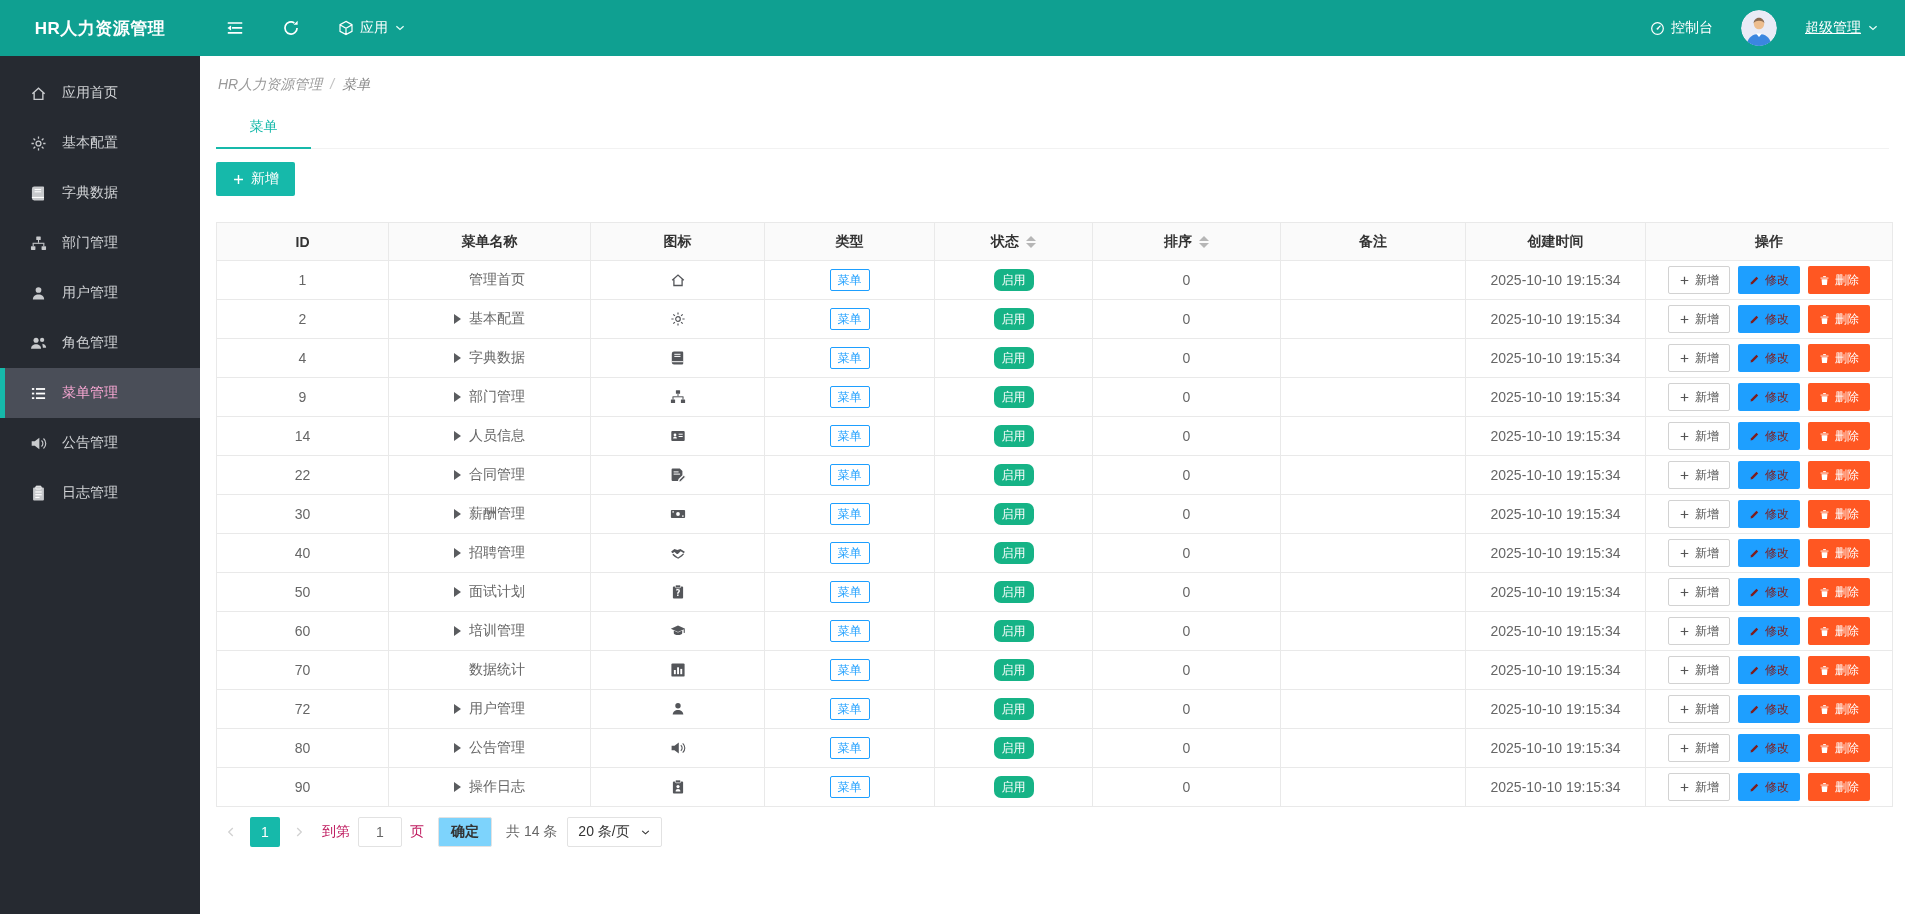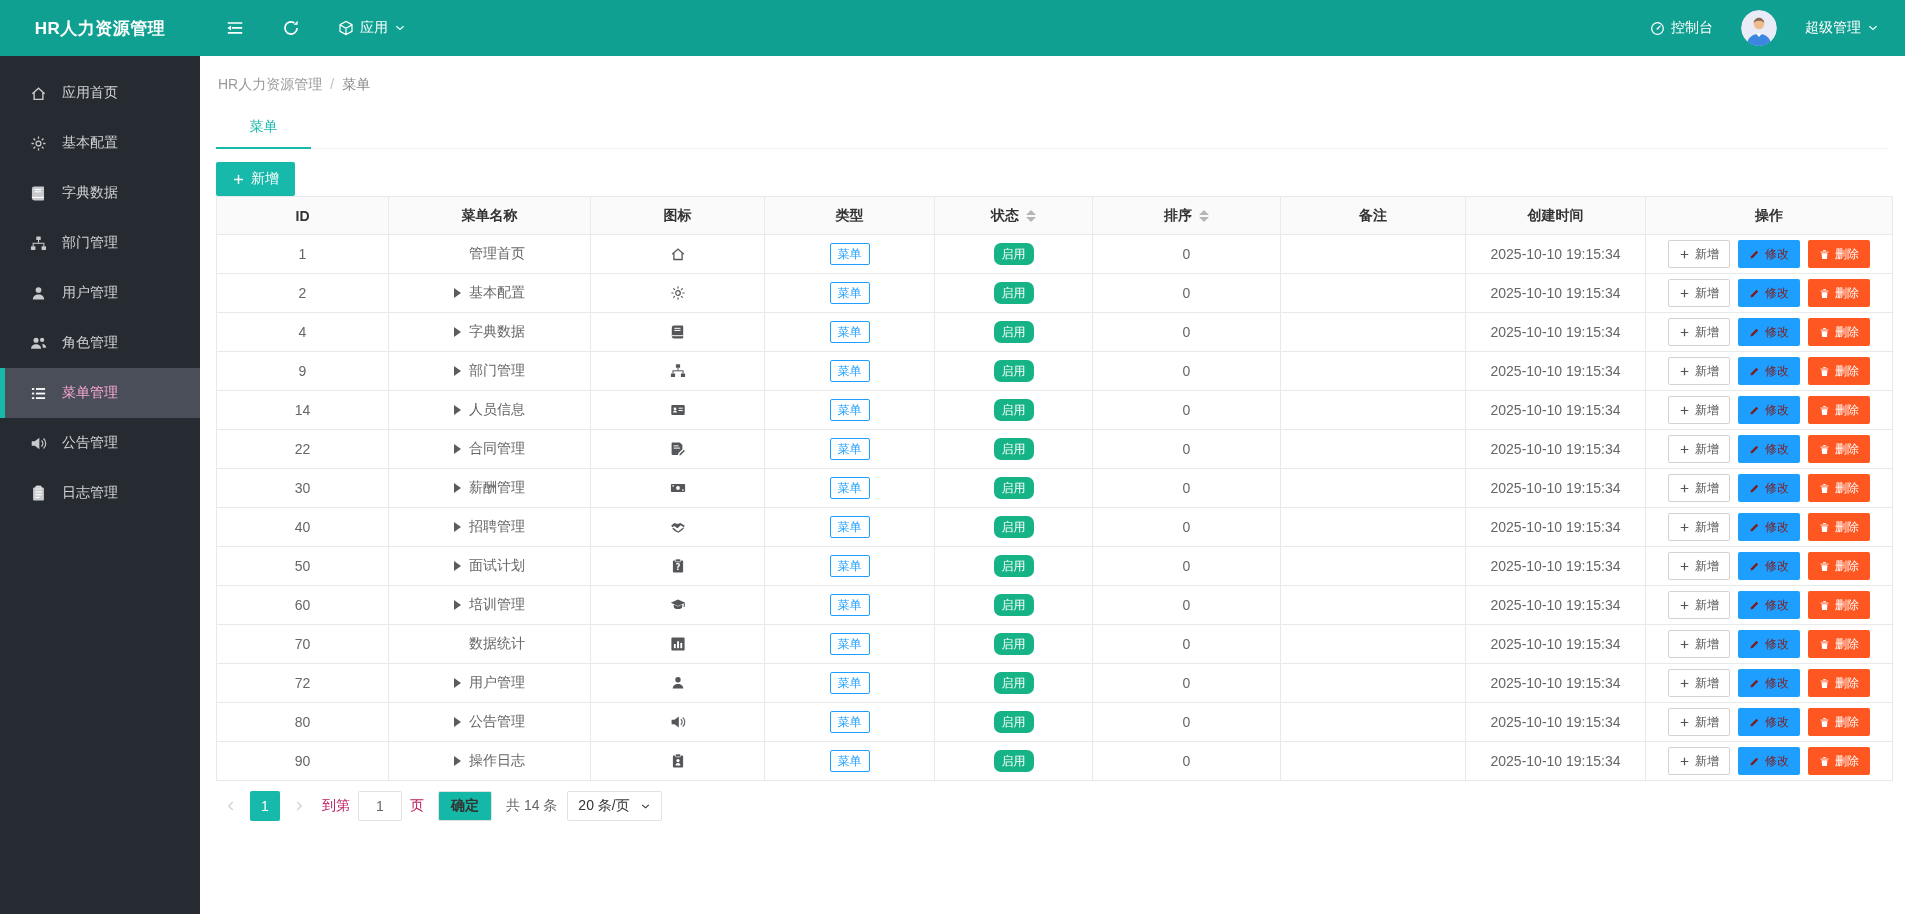--- a/index.html
+++ b/index.html
@@ -22,45 +22,45 @@
   .logo{width:200px;text-align:center;font-size:17px;font-weight:bold;letter-spacing:.5px;flex:none;}
   .tb-left{display:flex;align-items:center;gap:38px;padding-left:26px;}
   .tb-ic{width:18px;height:18px;color:#fff;cursor:pointer;}
   .tb-app{display:flex;align-items:center;gap:6px;font-size:14px;cursor:pointer;}
   .tb-app .tb-ic{width:16px;height:16px;}
   .chev{width:12px;height:12px;color:#eafff9;}
   .tb-spacer{flex:1;}
   .tb-right{display:flex;align-items:center;gap:28px;padding-right:26px;}
   .tb-console{display:flex;align-items:center;gap:6px;font-size:14px;cursor:pointer;}
   .avatar{width:36px;height:36px;border-radius:50%;overflow:hidden;flex:none;cursor:pointer;}
-  .tb-user{display:flex;align-items:center;gap:6px;font-size:14px;cursor:pointer;}
+  .tb-user{display:flex;align-items:center;gap:6px;font-size:14px;cursor:pointer;text-decoration:underline;}
 
   
   .shell{display:flex;height:858px;justify-content:center;}
   .sidebar{width:200px;flex:none;background:var(--sidebar-bg);padding-top:12px;}
   .side-item{height:50px;display:flex;align-items:center;gap:15px;padding-left:25px;color:#d2d4d7;font-size:14px;cursor:pointer;border-left:5px solid transparent;}
   .side-item .s-ic{width:17px;height:17px;color:#c8cacd;flex:none;}
   .side-item.active{background:var(--sidebar-active);border-left-color:var(--accent);color:#f9a8d4;}
   .side-item.active .s-ic{color:#fff;}
 
   .main{flex:1;padding:14px 16px 0 16px;background:#fff;overflow:hidden;}
 
   
-  .breadcrumb{font-size:14px;color:#999;padding:6px 0 14px 2px;}
+  .breadcrumb{font-size:14px;color:#999;padding:6px 0 14px 2px;font-style:italic;}
   .breadcrumb .bc-sep{margin:0 8px;color:#c2c2c2;}
   .breadcrumb .bc-cur{color:#888;}
   .tabs{display:flex;border-bottom:1px solid #f2f2f2;}
   .tab{min-width:95px;text-align:center;padding:10px 15px 12px;font-size:14px;color:var(--accent);position:relative;cursor:pointer;}
   .tab.active::after{content:"";position:absolute;left:0;right:0;bottom:-1px;height:2px;background:var(--accent);}
   .toolbar{margin-top:13px;}
   .btn-add{display:inline-flex;align-items:center;gap:6px;height:34px;padding:0 16px;background:var(--accent);color:#fff;border:none;border-radius:2px;font-size:14px;cursor:pointer;font-family:inherit;}
   .btn-add svg{width:13px;height:13px;}
 
   
-  table{width:100%;border-collapse:collapse;table-layout:fixed;font-size:14px;padding-left:37px;}
+  table{width:100%;border-collapse:collapse;table-layout:fixed;margin-top:26px;font-size:14px;padding-left:37px;}
   th,td{border:1px solid var(--border);text-align:center;padding:0 6px;overflow:hidden;white-space:nowrap;}
   thead th{height:38px;background:#fafafa;color:#333;font-weight:bold;font-size:14px;}
   tbody td{height:39px;color:#666;}
   .sort-carets{display:inline-flex;flex-direction:column;gap:2px;vertical-align:middle;margin-left:7px;cursor:pointer;}
   .caret-up{width:0;height:0;border-left:5px solid transparent;border-right:5px solid transparent;border-bottom:5px solid #b6b6b6;}
   .caret-down{width:0;height:0;border-left:5px solid transparent;border-right:5px solid transparent;border-top:5px solid #b6b6b6;}
   .expand-arrow{display:inline-block;width:0;height:0;border-top:5px solid transparent;border-bottom:5px solid transparent;border-left:7px solid #5a5c5f;margin-right:8px;vertical-align:middle;cursor:pointer;}
   .expand-arrow.hidden{visibility:hidden;}
   .cell-icon{width:16px;height:16px;margin:0 auto;color:#54565a;}
   .badge-type{display:inline-block;border:1px solid var(--blue);color:var(--blue);font-size:12px;line-height:18px;padding:1px 7px;border-radius:2px;background:#fff;}
@@ -72,21 +72,21 @@
   .rb-edit{background:var(--blue);color:#7f1d1d;}
   .rb-del{background:var(--danger);color:#fff;}
 
   
   .pager{display:flex;align-items:center;margin-top:10px;font-size:14px;color:#666;gap:0;}
   .pg-nav{width:30px;height:30px;display:flex;align-items:center;justify-content:center;color:#d2d2d2;cursor:pointer;}
   .pg-nav svg{width:12px;height:12px;}
   .pg-cur{width:30px;height:30px;background:var(--accent);color:#fff;display:flex;align-items:center;justify-content:center;border-radius:2px;margin:0 4px;cursor:default;}
   .pg-text{margin:0 8px;color:#be185d;}
   .pg-input{width:44px;height:30px;border:1px solid #e2e2e2;border-radius:2px;text-align:center;font-size:14px;color:#666;outline:none;font-family:inherit;}
-  .pg-confirm{height:30px;padding:0 12px;background:#14b8a6;border:1px solid #e2e2e2;border-radius:2px;font-size:14px;font-weight:bold;color:#333;margin:0 10px 0 6px;cursor:pointer;font-family:inherit;}
+  .pg-confirm{height:30px;padding:0 12px;background:#7dd3fc;border:1px solid #e2e2e2;border-radius:2px;font-size:14px;font-weight:bold;color:#333;margin:0 10px 0 6px;cursor:pointer;font-family:inherit;}
   .pg-total{margin:0 10px 0 4px;}
   .pg-size{height:30px;border:1px solid #e2e2e2;border-radius:2px;display:flex;align-items:center;gap:10px;padding:0 10px;cursor:pointer;color:#333;}
   .pg-size svg{width:11px;height:11px;color:#333;}
 </style>
 </head>
 <body>
 
 <svg width="0" height="0" style="position:absolute">
   <defs>
     <symbol id="i-fold" viewBox="0 0 16 16">

